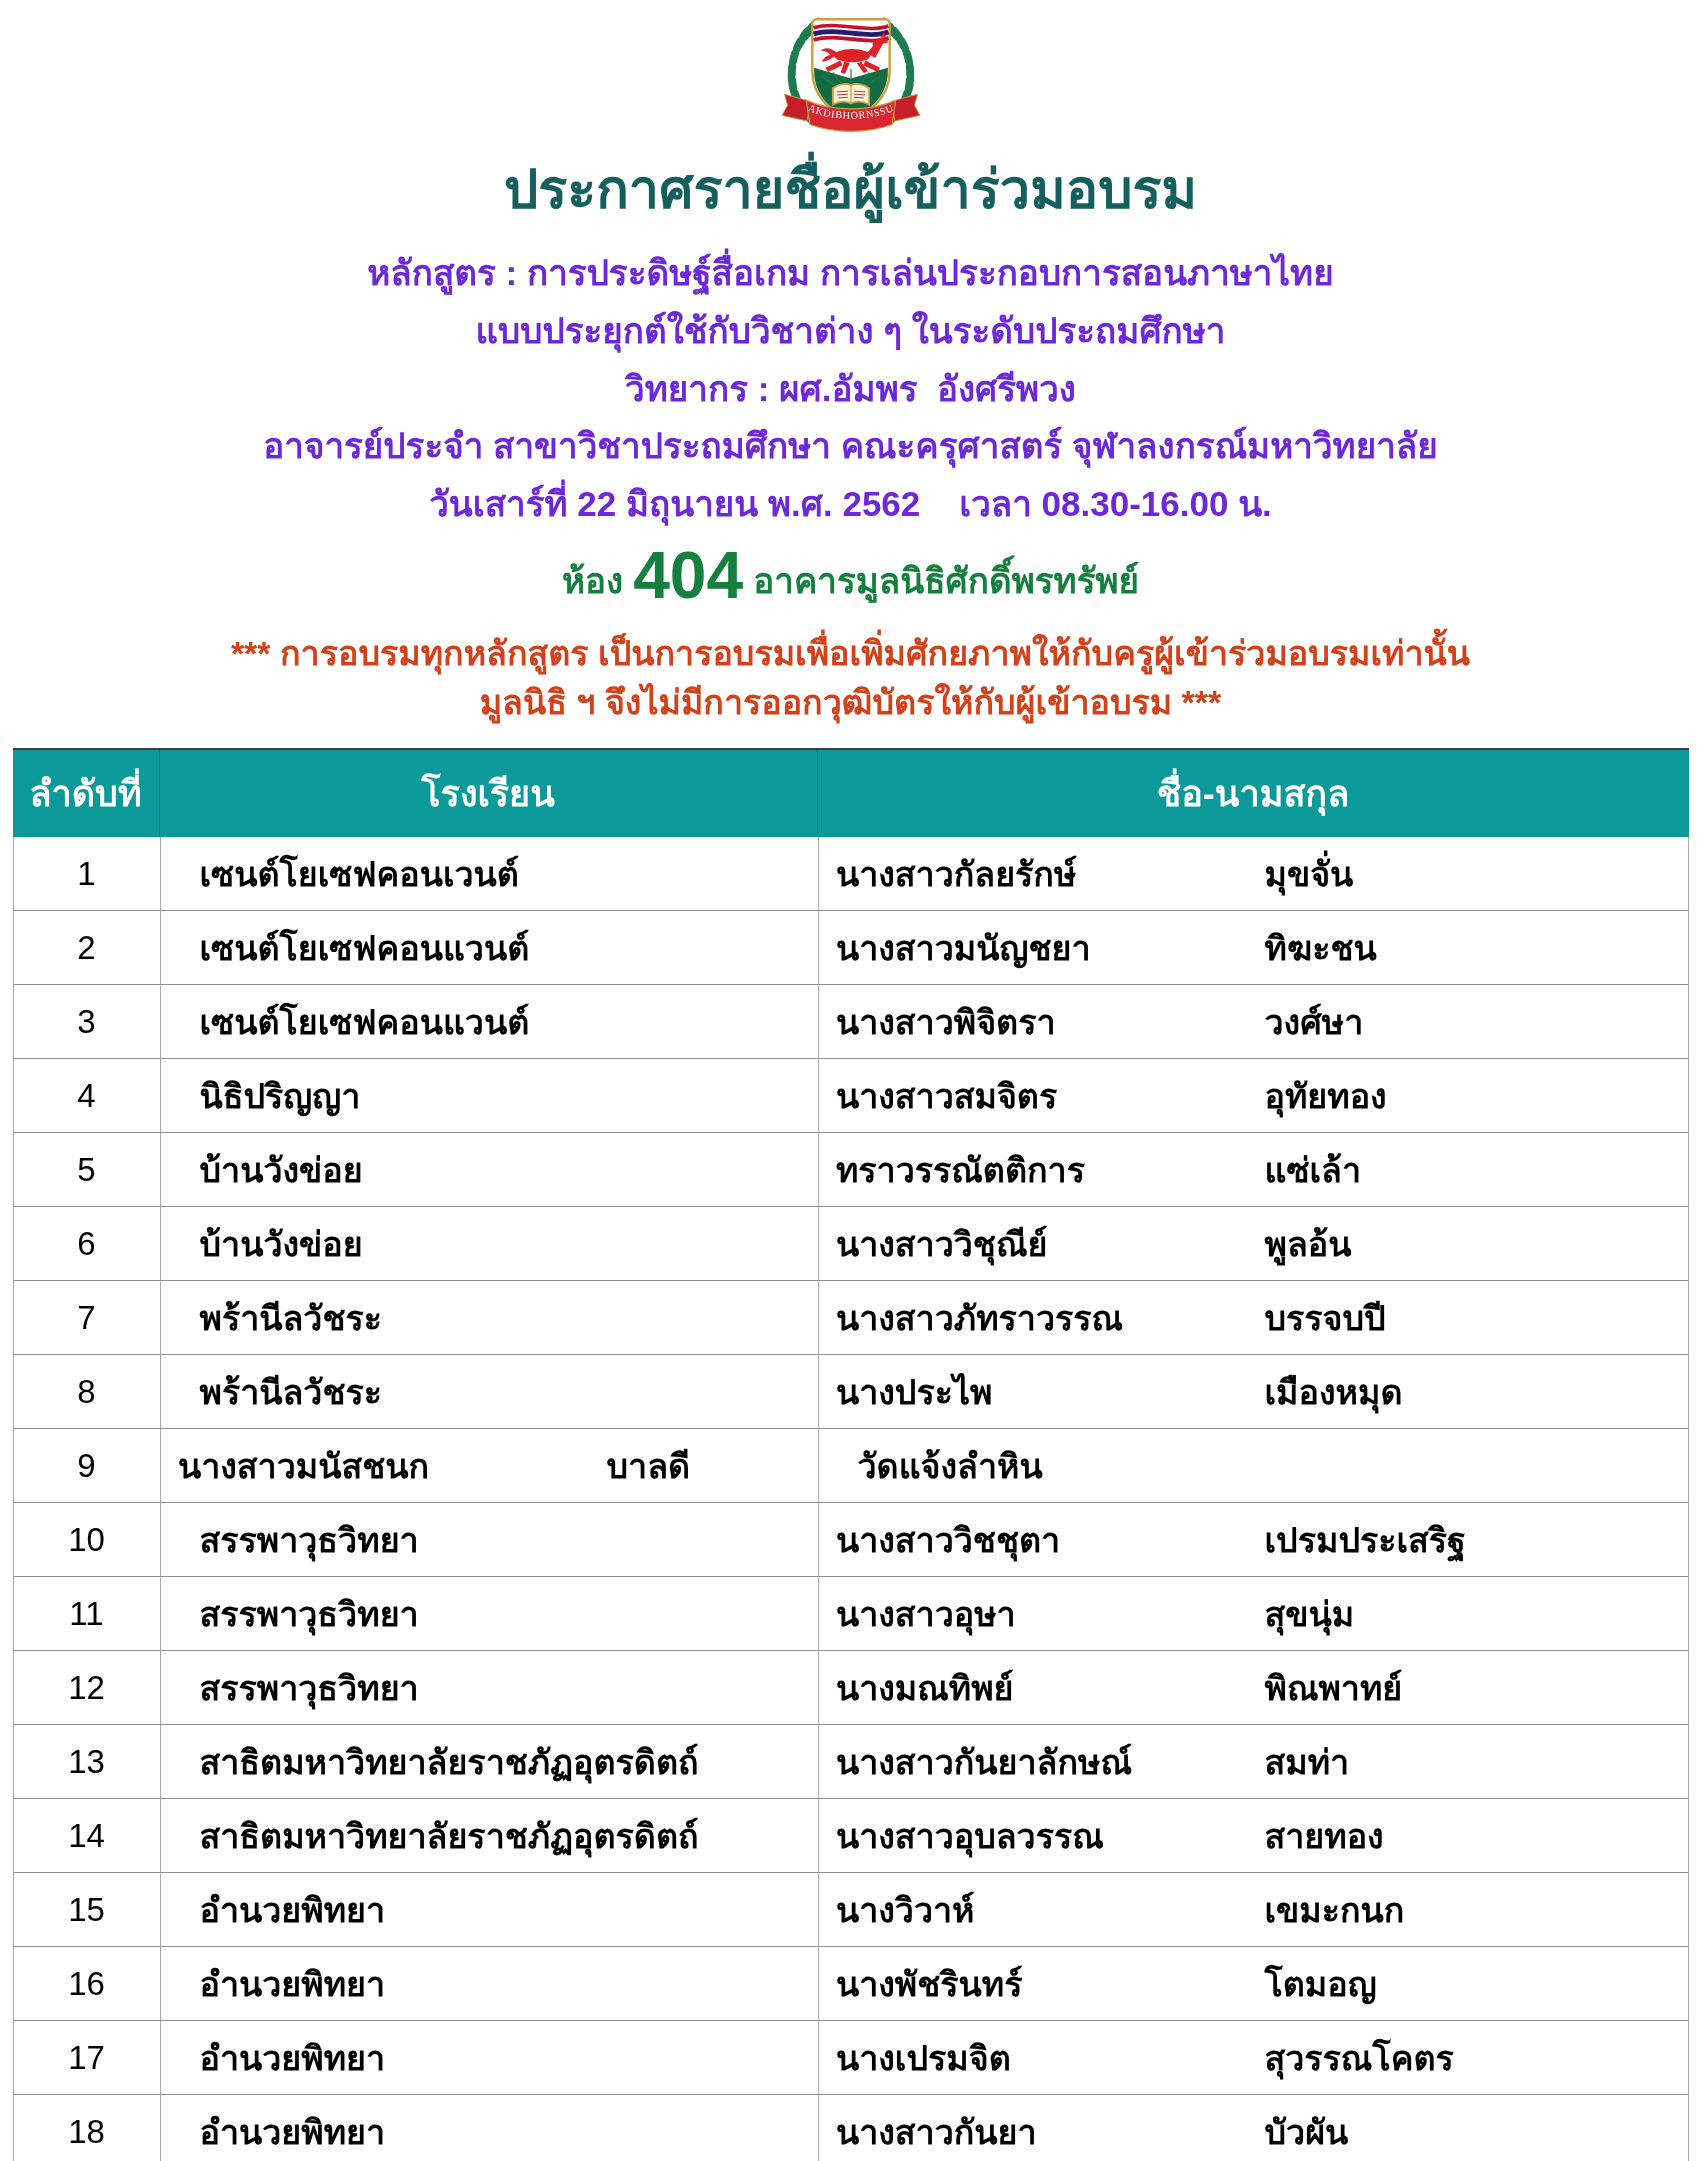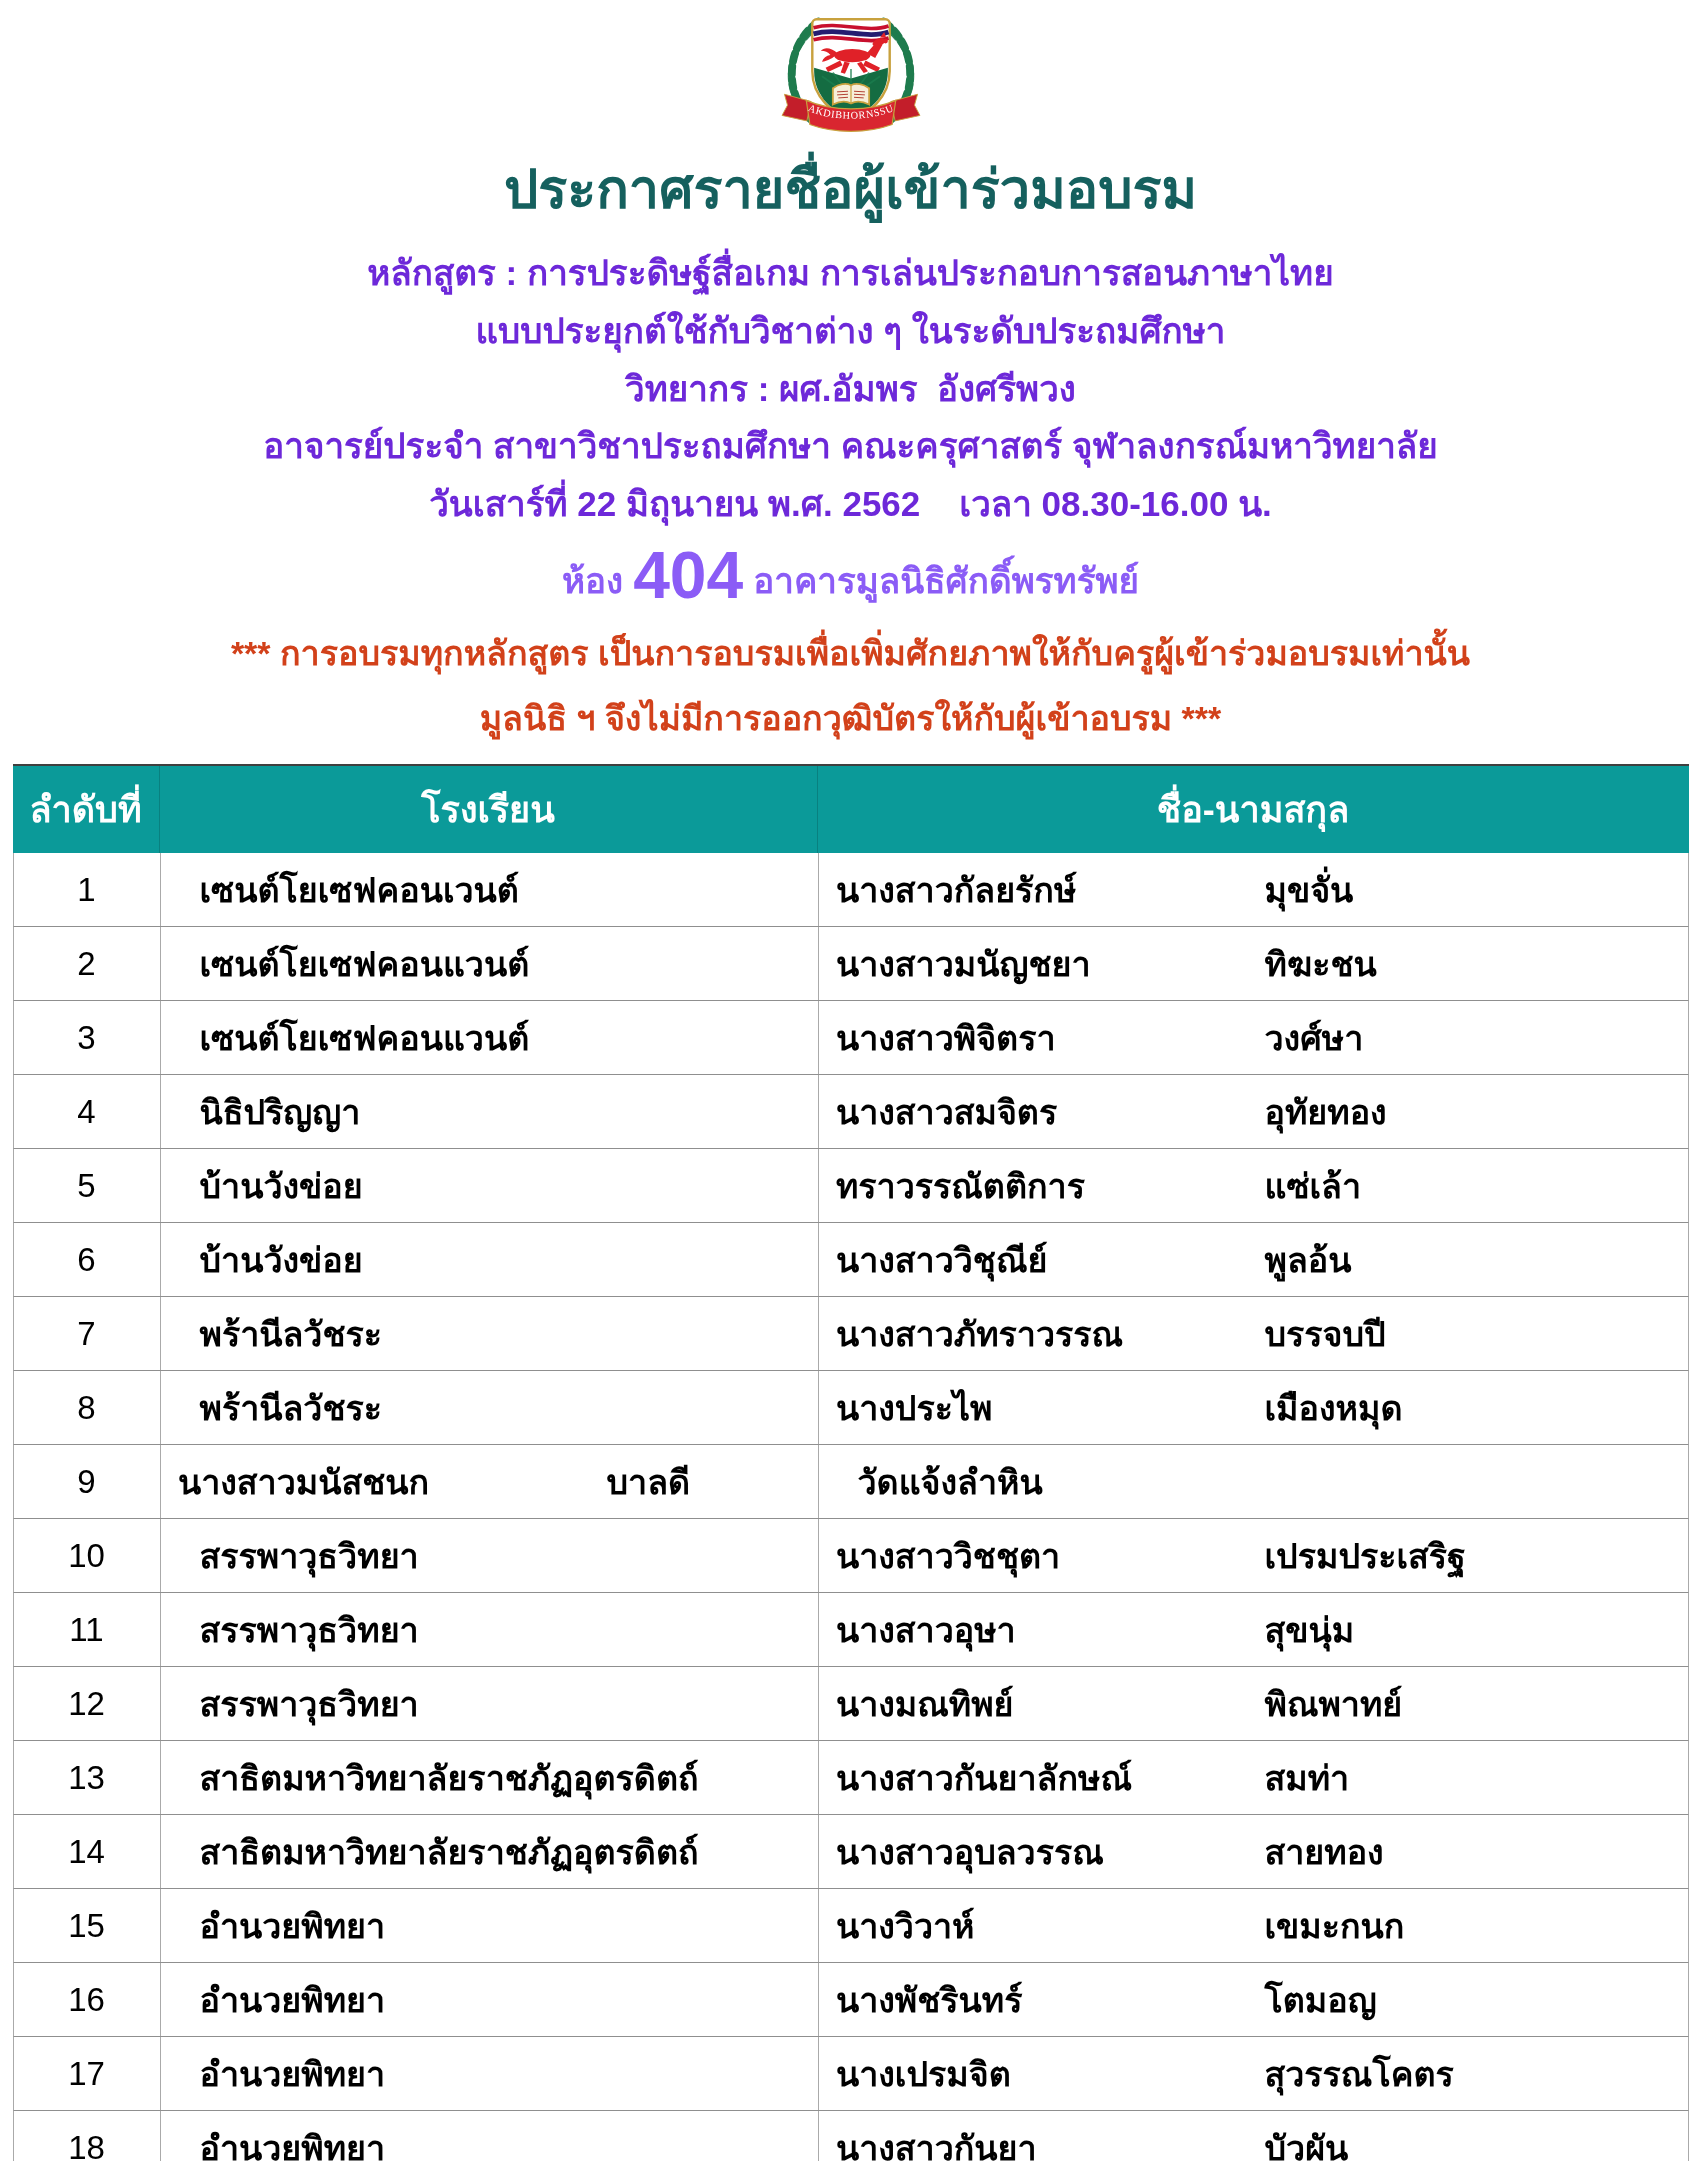--- a/index.html
+++ b/index.html
@@ -20,28 +20,28 @@
     color:var(--title-teal);
     letter-spacing:0;
   }
   .sub{
     margin:0;text-align:center;
     font-size:35px;font-weight:600;color:#6d28d9;
     line-height:1.65;white-space:pre-wrap;
   }
   .room-line{
     margin:3.7px 0 5px;text-align:center;
-    font-size:35px;font-weight:600;color:#8b5cf6;white-space:pre-wrap;
+    font-size:35px;font-weight:600;color:#15803d;white-space:pre-wrap;
   }
   .room-num{
     font-size:66px;font-weight:600;
     padding:0 10px;vertical-align:-5px;
   }
   .warn{
-    margin:16px;text-align:center;
+    margin:0;text-align:center;
     font-size:34px;font-weight:600;
     color:var(--warning-red);
     line-height:1.45;white-space:pre-wrap;
   }
   .warn.first{margin-top:16px;}
   
   .ptable{
     margin:21px 12.5px 0;
     border-top:2.5px solid #3f3f3f;
   }

